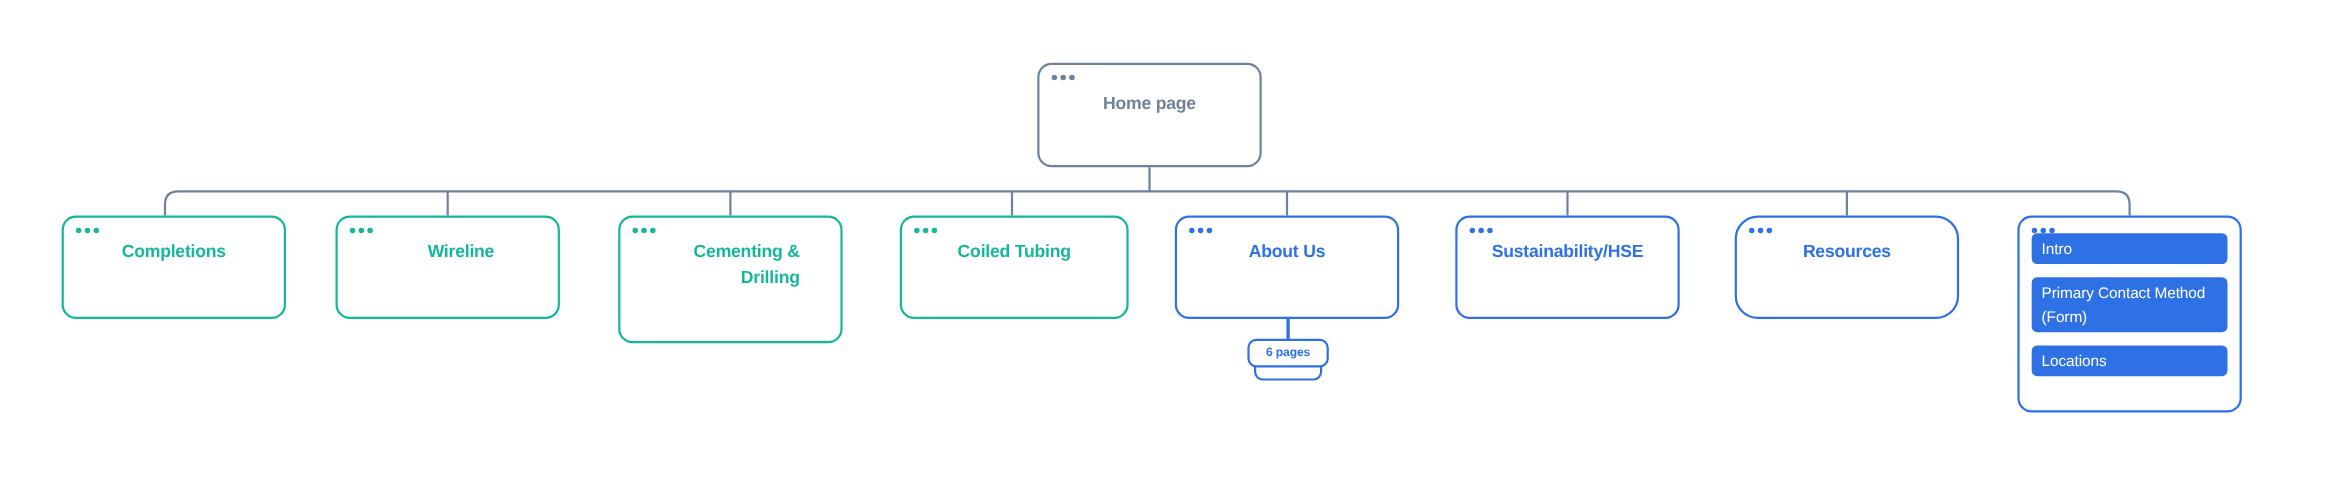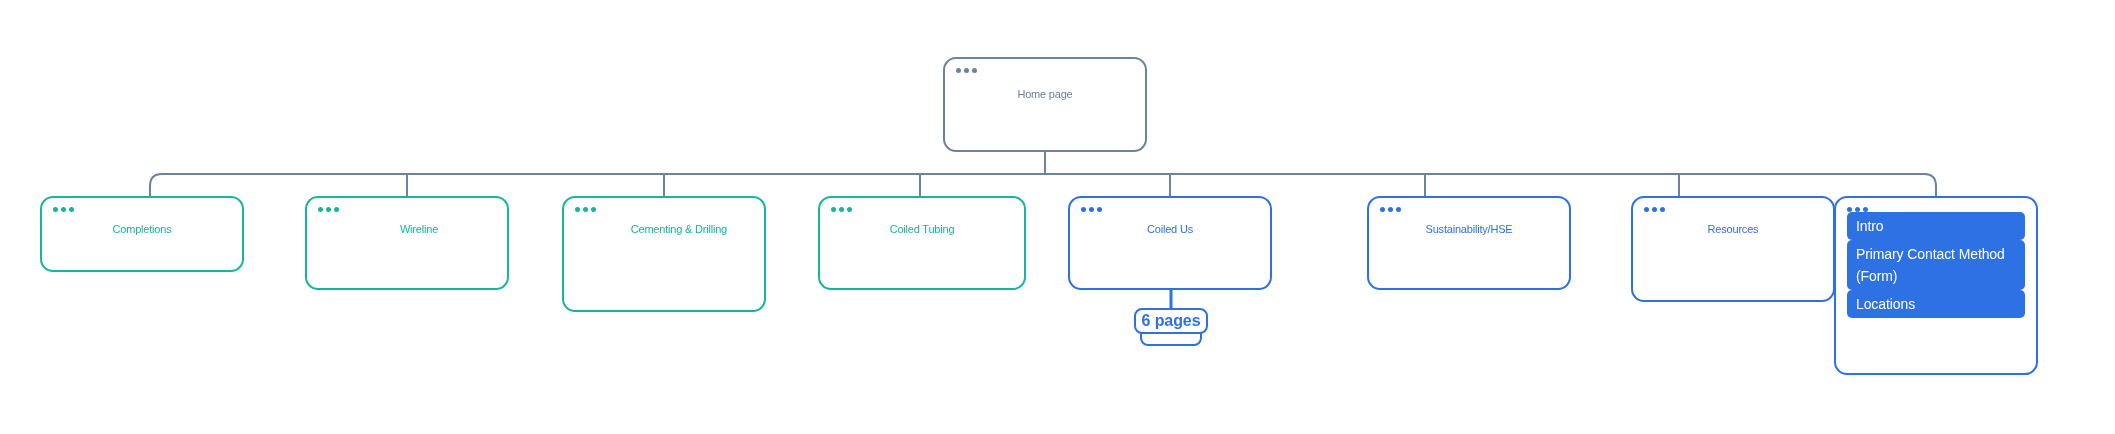--- a/index.html
+++ b/index.html
@@ -21,43 +21,43 @@
     position:absolute;background:#fff;border:2px solid;border-radius:13px;
   }
   .node.slate{border-color:var(--slate);color:var(--slate);}
   .node.teal{border-color:var(--teal);color:var(--teal);}
   .node.blue{border-color:var(--blue);color:var(--blue);}
 
   .dots{position:absolute;top:9px;left:11px;display:flex;gap:3px;}
   .dots i{display:block;width:5px;height:5px;border-radius:50%;background:currentColor;}
 
   .title{
-    margin-top:20px;text-align:center;font-weight:400;font-size:11px;
+    margin-top:20px;text-align:center;font-weight:700;font-size:16px;
     line-height:23px;letter-spacing:-0.2px;padding:0 14px;
   }
   .node.home .title{margin-top:24px;}
   .title.narrow{max-width:126px;padding:0;margin-left:auto;margin-right:auto;text-align:right;}
 
   .subpages{margin:14px 11px 0 11px;}
   .subpage{
     background:var(--blue);color:var(--bar_text);
-    border-radius:5px;padding:3px 9px;margin-bottom:0;
+    border-radius:5px;padding:3px 9px;margin-bottom:12px;
     font-size:14px;font-weight:500;line-height:22px;letter-spacing:-0.1px;
   }
 
   .badge-stack{position:absolute;left:1134px;top:308px;width:74px;height:40px;}
   .badge-under{
     position:absolute;left:6px;right:6px;top:10px;height:28px;z-index:1;
     background:#fff;border:2px solid var(--blue);border-radius:8px;
   }
   .badge-main{
     position:absolute;left:0;right:0;top:0;height:26px;z-index:2;
     background:#fff;border:2px solid var(--blue);border-radius:8px;
     display:flex;align-items:center;justify-content:center;
-    color:var(--blue);font-weight:700;font-size:16px;letter-spacing:-0.1px;
+    color:var(--blue);font-weight:700;font-size:11px;letter-spacing:-0.1px;
   }
 </style>
 </head>
 <body>
 
 <div class="canvas">
 
   <svg class="connectors" width="2115" height="434" viewBox="0 0 2115 434">
     <path class="conn-slate" d="M1045,152 V174
              M150,196 V186 Q150,174 162,174 H1924 Q1936,174 1936,186 V196
@@ -68,21 +68,21 @@
 
   <div class="node slate home" style="left:943px;top:57px;width:204px;height:95px;">
     <span class="dots">
         <i></i>
         <i></i>
         <i></i>
       </span>
     <div class="title">Home page</div>
   </div>
 
-  <div class="node teal" style="left:40px;top:196px;width:204px;height:76px;">
+  <div class="node teal" style="left:56px;top:196px;width:204px;height:94px;">
     <span class="dots">
         <i></i>
         <i></i>
         <i></i>
       </span>
     <div class="title">Completions</div>
   </div>
 
   <div class="node teal" style="left:305px;top:196px;width:204px;height:94px;padding-left:24px;">
     <span class="dots">
@@ -110,40 +110,40 @@
       </span>
     <div class="title">Coiled Tubing</div>
   </div>
 
   <div class="node blue" style="left:1068px;top:196px;width:204px;height:94px;">
     <span class="dots">
         <i></i>
         <i></i>
         <i></i>
       </span>
-    <div class="title">Coiled Us</div>
+    <div class="title">About Us</div>
   </div>
 
   <div class="badge-stack">
     <div class="badge-under"></div>
     <div class="badge-main">
       <span>6 pages</span>
     </div>
   </div>
 
-  <div class="node blue" style="left:1323px;top:196px;width:204px;height:94px;margin-left:44px;">
+  <div class="node blue" style="left:1323px;top:196px;width:204px;height:94px;">
     <span class="dots">
         <i></i>
         <i></i>
         <i></i>
       </span>
     <div class="title">Sustainability/HSE</div>
   </div>
 
-  <div class="node blue" style="left:1631px;top:196px;width:204px;height:106px;">
+  <div class="node blue" style="left:1577px;top:196px;width:204px;height:94px;border-radius:21px;">
     <span class="dots">
         <i></i>
         <i></i>
         <i></i>
       </span>
     <div class="title">Resources</div>
   </div>
 
   <div class="node blue" style="left:1834px;top:196px;width:204px;height:179px;">
     <span class="dots">

